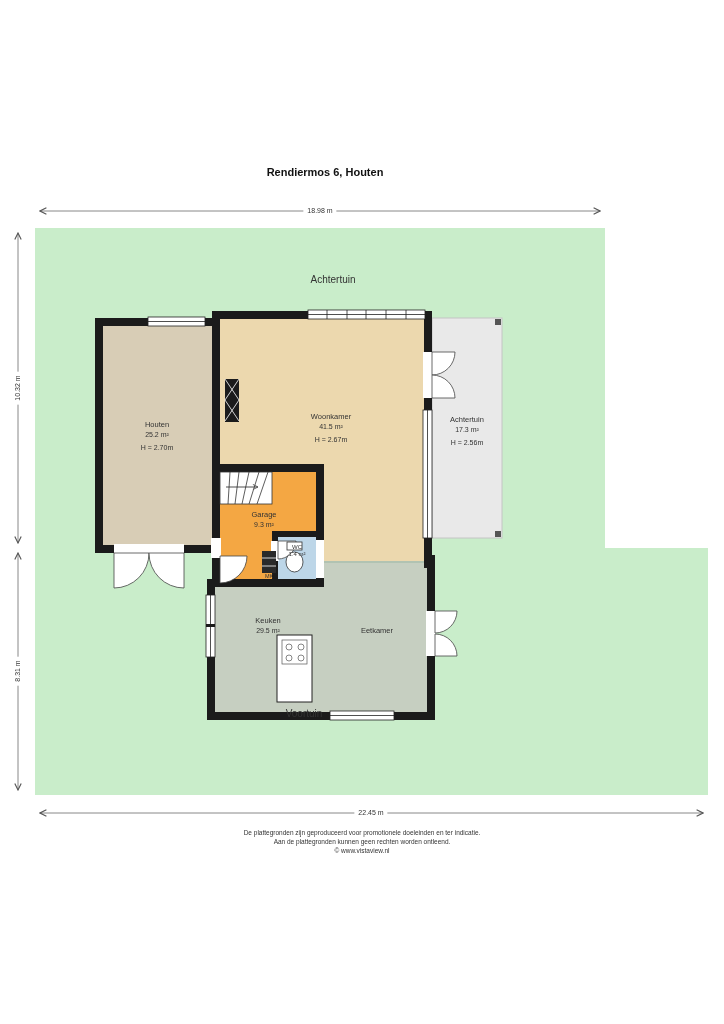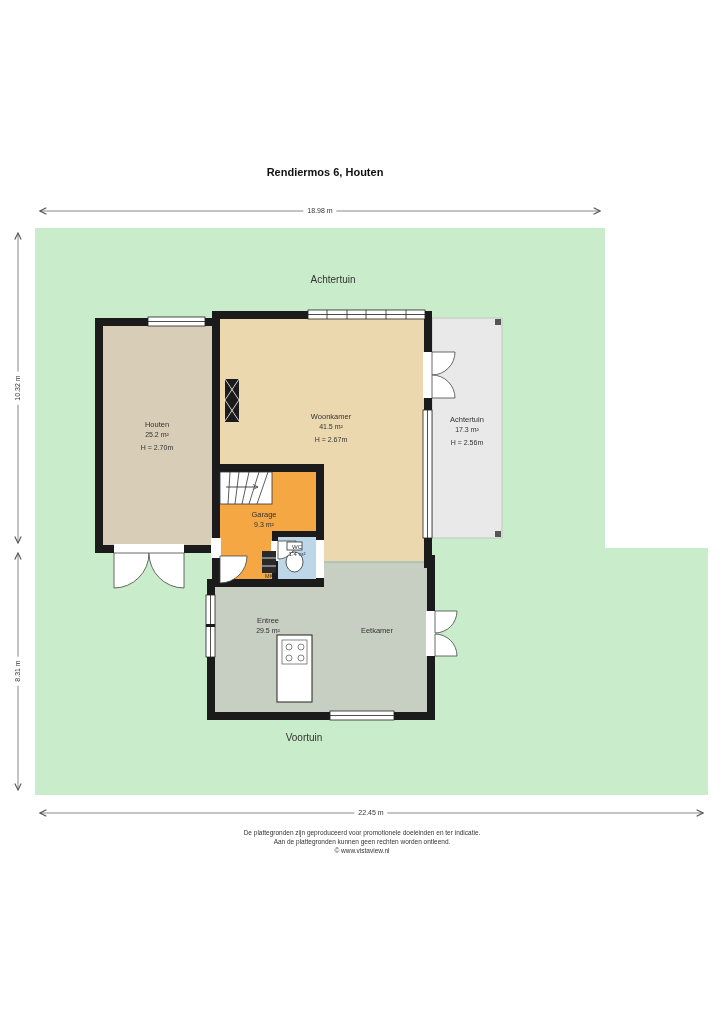--- a/index.html
+++ b/index.html
@@ -167,21 +167,21 @@
       <circle cx="301" cy="658" r="3" fill="none" stroke="#555" stroke-width="0.7"></circle>
     </g>
   </svg>
 
   <div class="lbl dim-lbl" style="left:320px;top:211px;">18.98 m</div>
   <div class="lbl dim-lbl dim-vert" style="left:18px;top:388px;">10.32 m</div>
   <div class="lbl dim-lbl dim-vert" style="left:18px;top:671px;">8.31 m</div>
   <div class="lbl dim-lbl" style="left:371px;top:813px;">22.45 m</div>
 
   <div class="lbl garden-lbl" style="left:333px;top:279px;">Achtertuin</div>
-  <div class="lbl garden-lbl" style="left:304px;top:737px;">Voortuin</div>
+  <div class="lbl garden-lbl" style="left:304px;top:713px;">Voortuin</div>
 
   <div class="lbl" style="left:157px;top:436px;">
     <div class="rm-name">Houten</div>
     <div class="rm-area">25.2 m²</div>
     <div class="rm-h">H = 2.70m</div>
   </div>
 
   <div class="lbl" style="left:331px;top:428px;">
     <div class="rm-name">Woonkamer</div>
     <div class="rm-area">41.5 m²</div>
@@ -198,21 +198,21 @@
     <div class="rm-name">Garage</div>
     <div class="rm-area">9.3 m²</div>
   </div>
 
   <div class="lbl wc-lbl" style="left:297px;top:551px;">
     <div>WC</div>
     <div>1.4 m²</div>
   </div>
 
   <div class="lbl" style="left:268px;top:625px;">
-    <div class="rm-name">Entree</div>
+    <div class="rm-name">Keuken</div>
     <div class="rm-area">29.5 m²</div>
   </div>
 
   <div class="lbl" style="left:377px;top:631px;">
     <div class="rm-name">Eetkamer</div>
   </div>
 
   <div class="lbl tiny" style="left:269px;top:577px;">MK</div>
 
   <div class="footer-line" style="top:830px;">De plattegronden zijn geproduceerd voor promotionele doeleinden en ter indicatie.</div>

